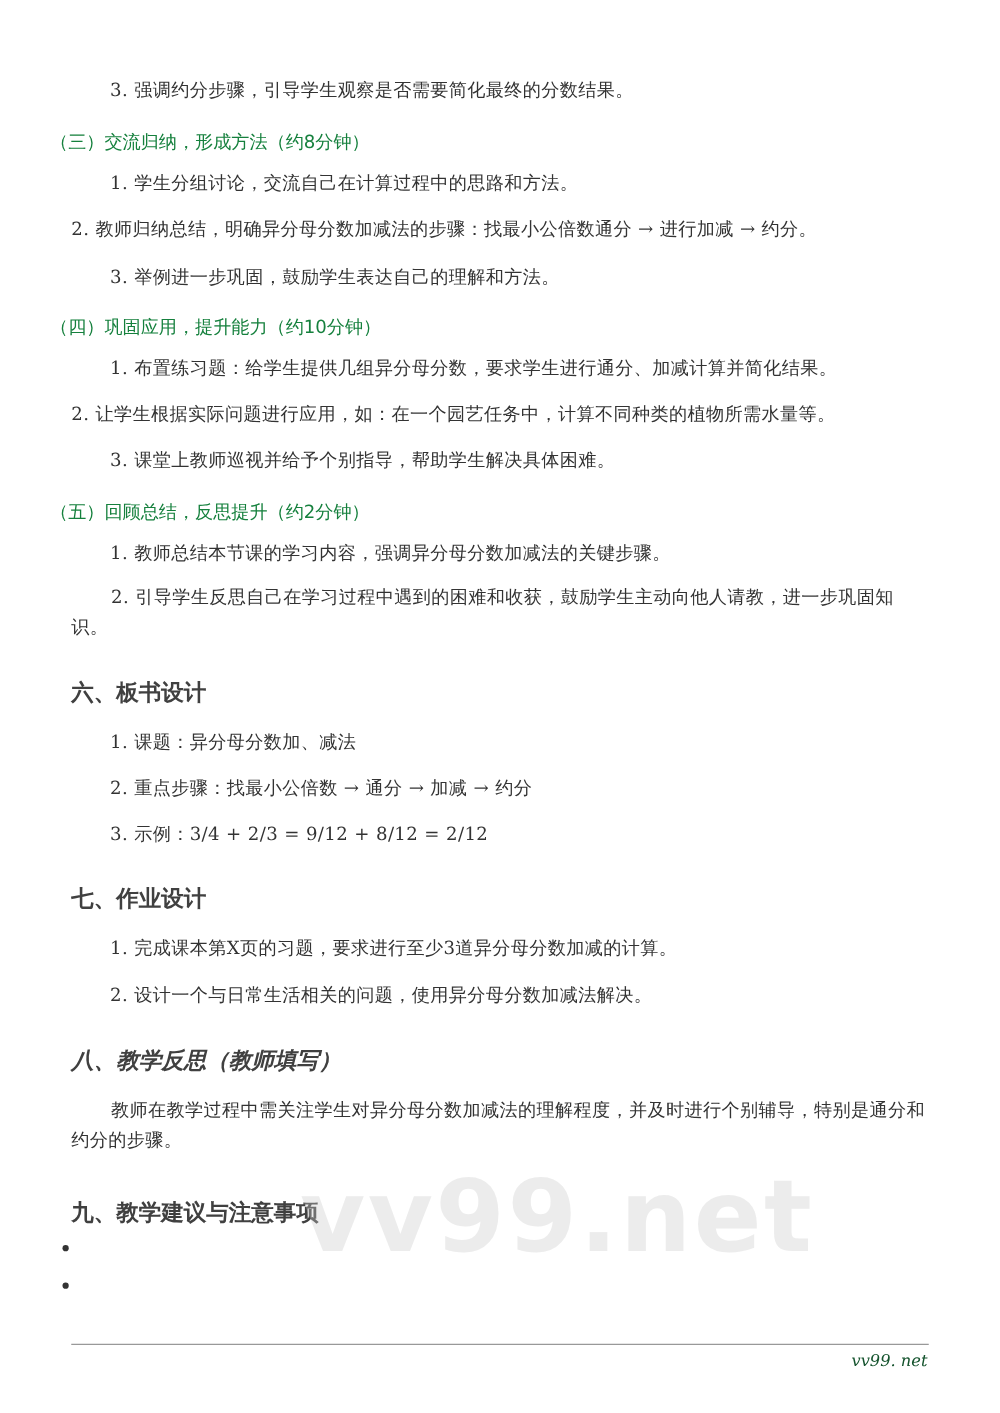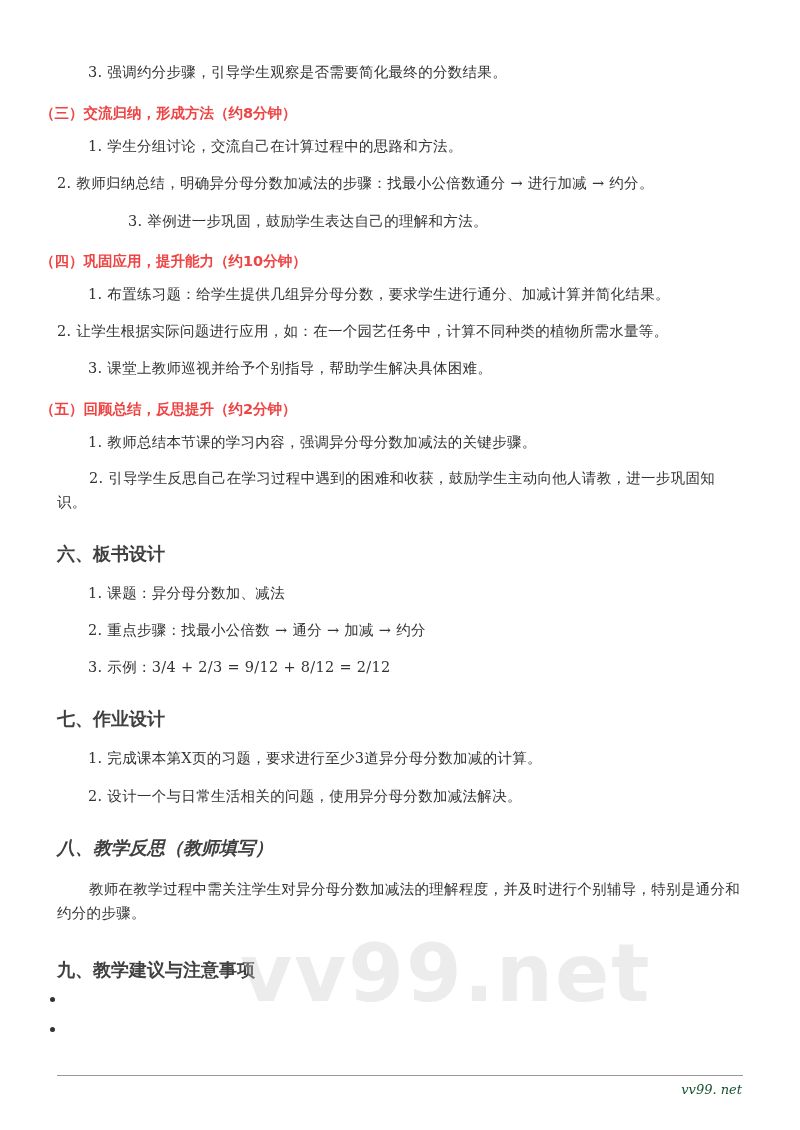--- a/index.html
+++ b/index.html
@@ -2,21 +2,21 @@
 <html><head>
   <meta charset="utf-8">
   <style>
     html, body { margin: 0; padding: 0; background: #ffffff; }
     body {
       width: 800px; height: 1130px; position: relative; overflow: hidden;
       font-family: "DejaVu Serif", "Liberation Serif", serif;
       color: #333333;
     }
     .line { position: absolute; font-size: 14.5px; white-space: nowrap; letter-spacing: 0.3px; }
-    .sub-h { position: absolute; left: 40px; font-size: 14.5px; font-weight: bold; color: #ef4444; white-space: nowrap;
+    .sub-h { position: absolute; left: 40px; font-size: 14.5px; font-weight: normal; color: #15803d; white-space: nowrap;
       font-family: "DejaVu Sans", "Liberation Sans", sans-serif; }
     .sec-h { position: absolute; left: 57px; font-size: 18px; font-weight: bold; color: #404040; white-space: nowrap;
       font-family: "DejaVu Sans", "Liberation Sans", sans-serif; }
     .para { position: absolute; left: 57px; width: 686px; font-size: 14.5px; line-height: 24px; text-indent: 2.2em; letter-spacing: 0.3px; }
     .bullet { position: absolute; left: 50px; font-size: 14.5px; white-space: nowrap; letter-spacing: 0.3px; }
     .bullet .dot { display: inline-block; width: 5px; height: 5px; border-radius: 50%; background: #333; margin-right: 8px; vertical-align: middle; position: relative; top: -2px; }
     .watermark {
       position: absolute; left: 240px; top: 927px; font-size: 80px; font-weight: bold;
       color: rgba(200,200,200,0.35); font-family: "DejaVu Sans", "Liberation Sans", sans-serif; letter-spacing: 2px;
       pointer-events: none;
@@ -25,21 +25,21 @@
     .footer-text { position: absolute; right: 58px; top: 1082px; font-size: 13px; font-style: italic; color: #14532d; }
   </style>
 </head>
 <body>
 
 <div class="line" style="left:88px; top:63px;">3. 强调约分步骤，引导学生观察是否需要简化最终的分数结果。</div>
 
 <div class="sub-h" style="top:104px;">（三）交流归纳，形成方法（约8分钟）</div>
 <div class="line" style="left:88px; top:137px;">1. 学生分组讨论，交流自己在计算过程中的思路和方法。</div>
 <div class="line" style="left:57px; top:174px;">2. 教师归纳总结，明确异分母分数加减法的步骤：找最小公倍数通分 → 进行加减 → 约分。</div>
-<div class="line" style="left:88px; top:212px;margin-left:40px;">3. 举例进一步巩固，鼓励学生表达自己的理解和方法。</div>
+<div class="line" style="left:88px; top:212px;">3. 举例进一步巩固，鼓励学生表达自己的理解和方法。</div>
 
 <div class="sub-h" style="top:252px;">（四）巩固应用，提升能力（约10分钟）</div>
 <div class="line" style="left:88px; top:285px;">1. 布置练习题：给学生提供几组异分母分数，要求学生进行通分、加减计算并简化结果。</div>
 <div class="line" style="left:57px; top:322px;">2. 让学生根据实际问题进行应用，如：在一个园艺任务中，计算不同种类的植物所需水量等。</div>
 <div class="line" style="left:88px; top:359px;">3. 课堂上教师巡视并给予个别指导，帮助学生解决具体困难。</div>
 
 <div class="sub-h" style="top:400px;">（五）回顾总结，反思提升（约2分钟）</div>
 <div class="line" style="left:88px; top:433px;">1. 教师总结本节课的学习内容，强调异分母分数加减法的关键步骤。</div>
 <div class="para" style="top:466px;">2. 引导学生反思自己在学习过程中遇到的困难和收获，鼓励学生主动向他人请教，进一步巩固知识。</div>
 

